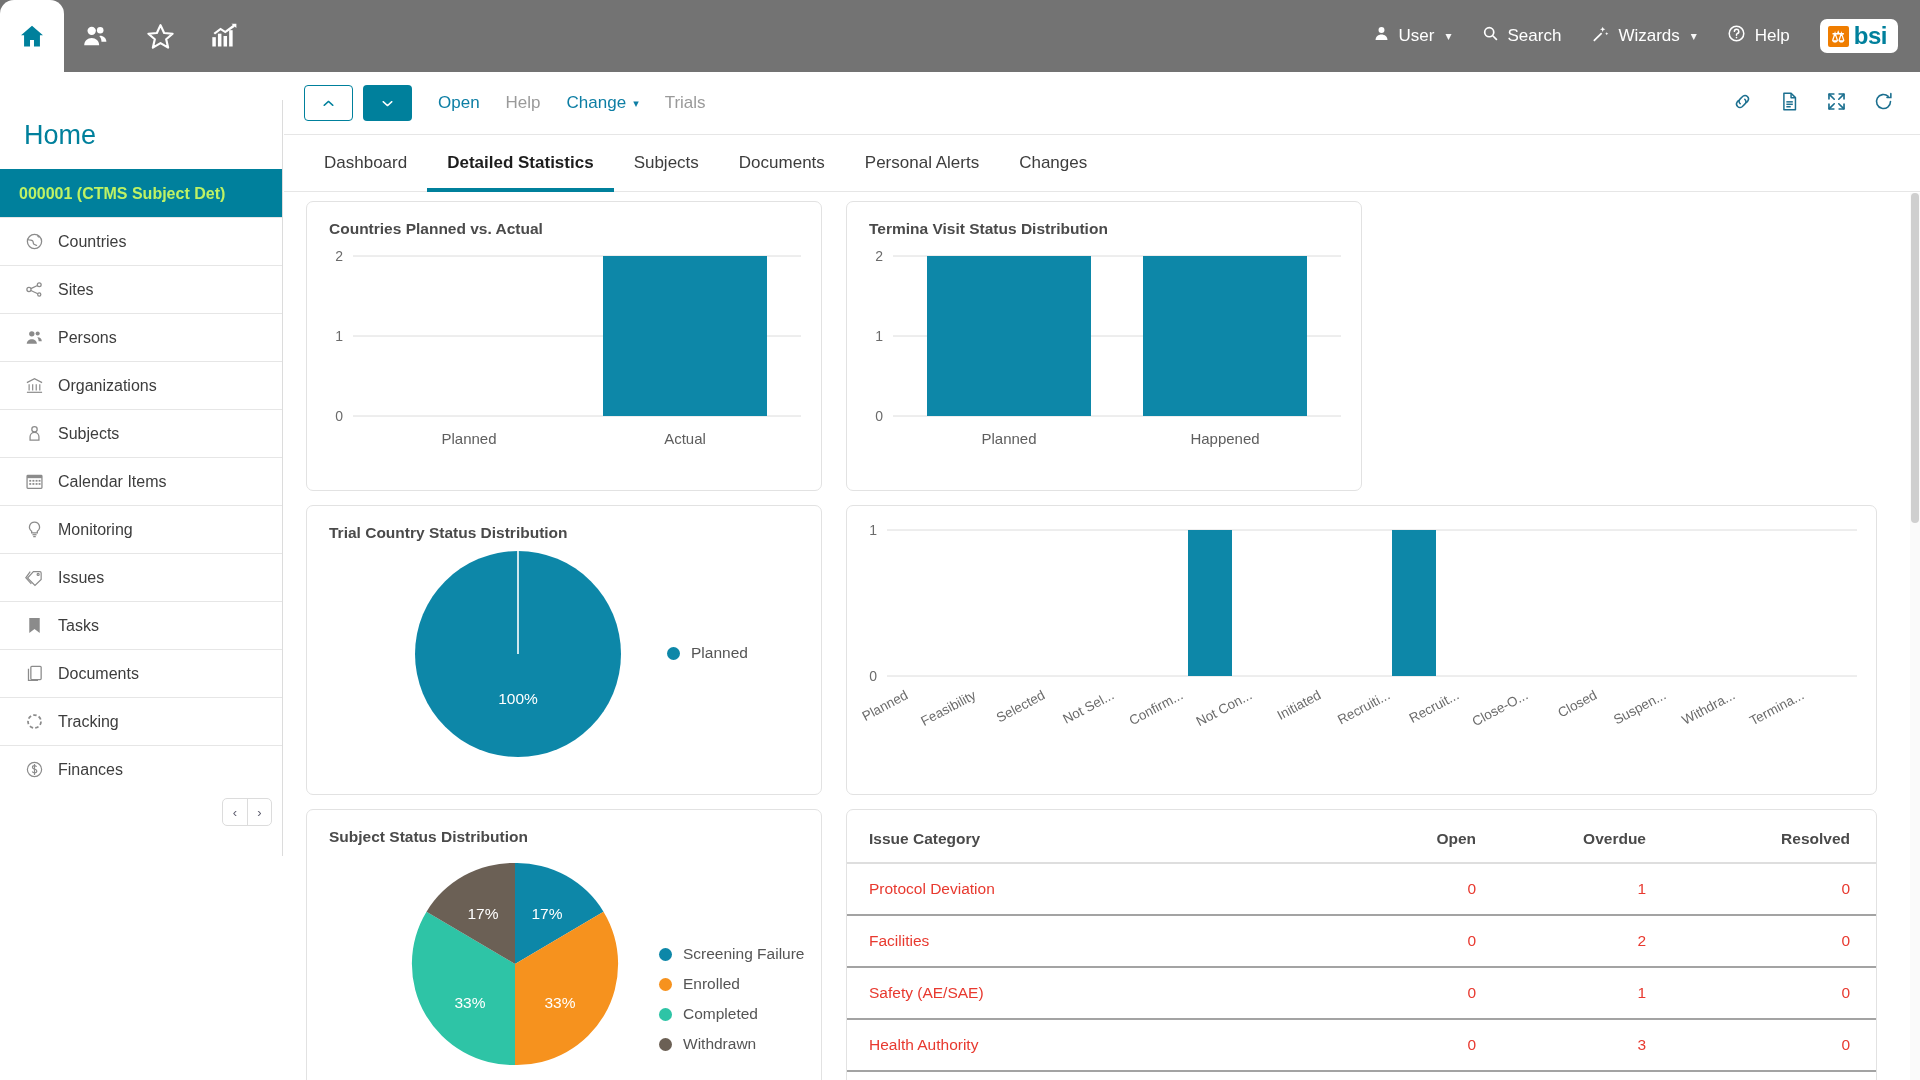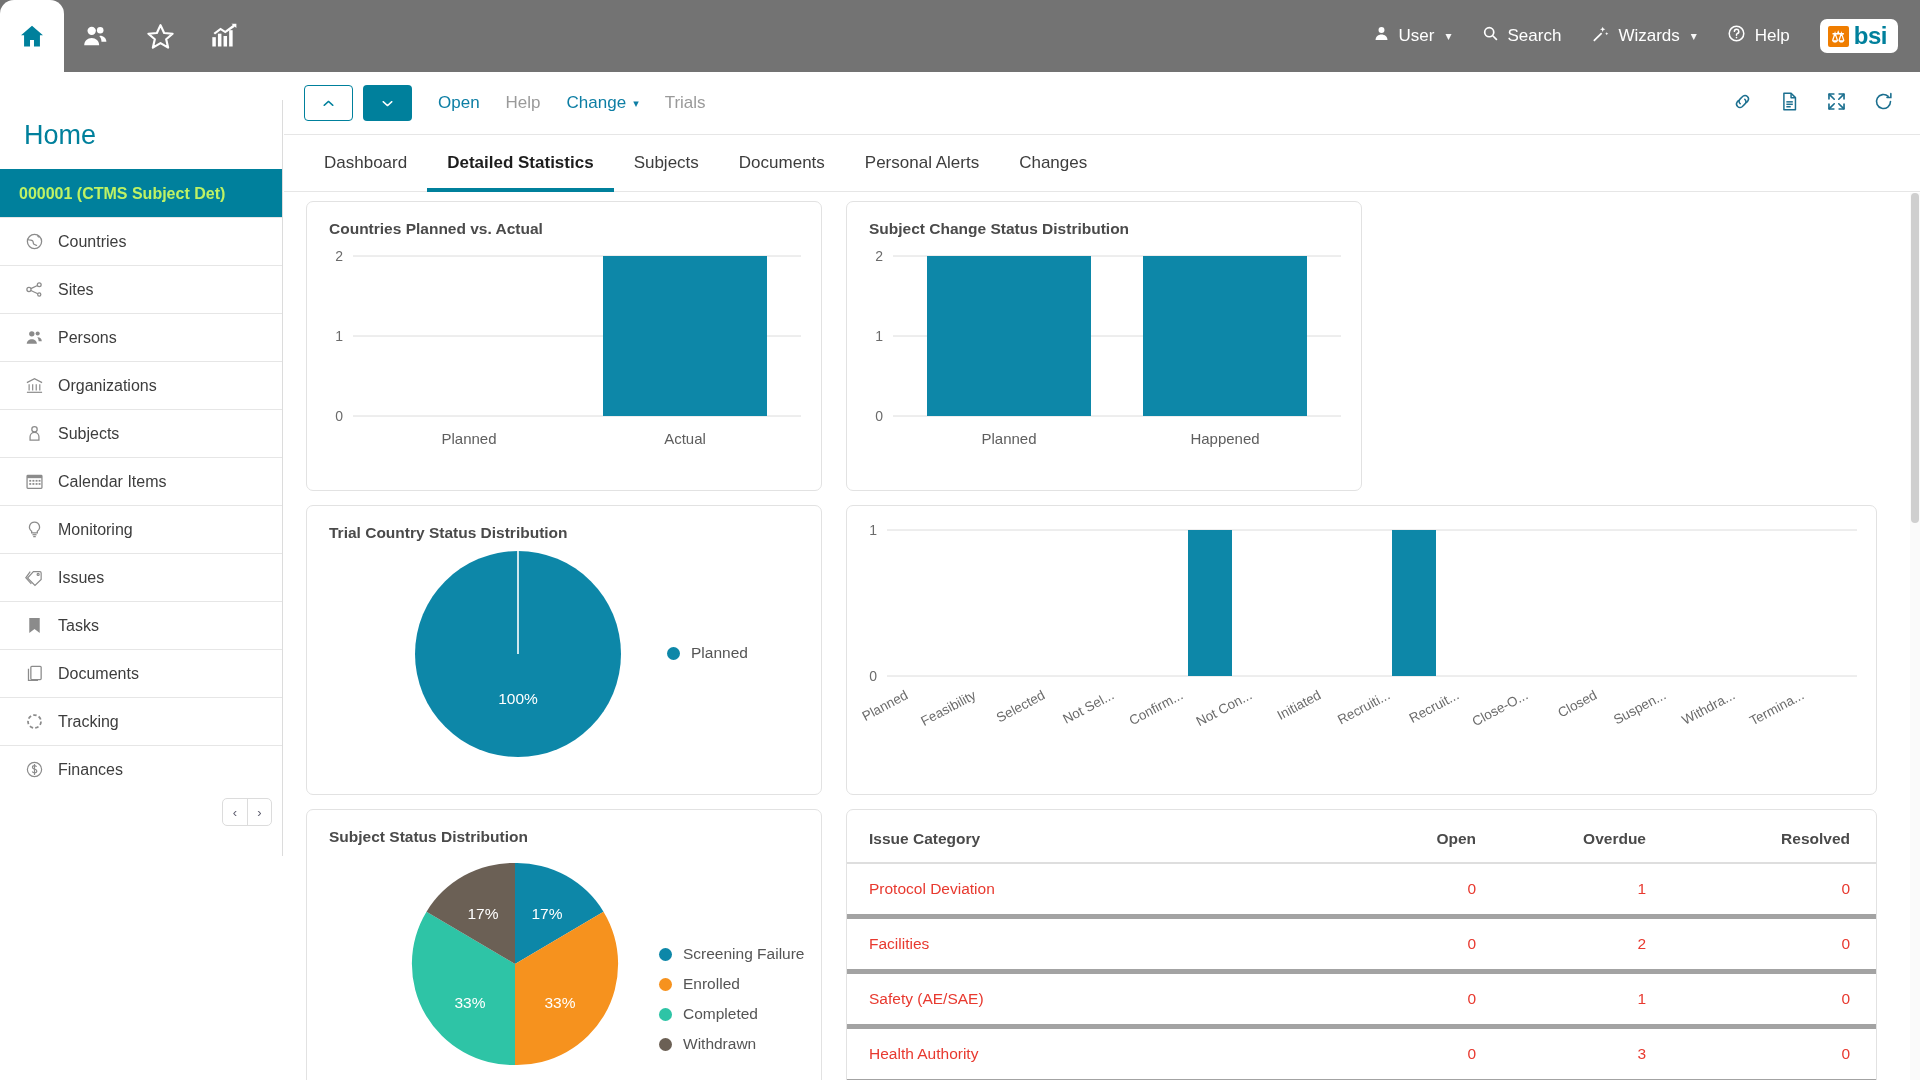--- a/index.html
+++ b/index.html
@@ -171,21 +171,21 @@
   
   table.issues { width: 100%; border-collapse: collapse; }
   table.issues th {
     font-size: 15.5px; font-weight: bold; color: #4a4a4a;
     text-align: right; padding: 20px 0 14px 0;
   }
   table.issues th.first { text-align: left; padding-left: 22px; }
   table.issues thead tr { border-bottom: 2px solid #dedede; }
   table.issues td {
     font-size: 15.5px; padding: 16px 0; text-align: right; color: #555;
-    border-bottom: 5px solid #a3a3a3;
+    border-bottom: 2px solid #a3a3a3;
   }
   table.issues td.first { text-align: left; padding-left: 22px; }
   table.issues tr.alert td { color: #e8392f; }
   table.issues tr.alert td.first { color: #e8392f; }
   .col-open { width: 200px; }
   .col-overdue { width: 200px; padding-right: 30px !important; }
   .col-resolved { width: 200px; padding-right: 26px !important; }
 </style>
 </head>
 <body>
@@ -527,21 +527,21 @@
         <text class="axis-label" x="36" y="23" text-anchor="end">2</text>
         <text class="axis-label" x="36" y="103" text-anchor="end">1</text>
         <text class="axis-label" x="36" y="183" text-anchor="end">0</text>
         <rect class="bar" x="296" y="18" width="164" height="160"></rect>
         <text class="cat-label" x="162" y="206" text-anchor="middle">Planned</text>
         <text class="cat-label" x="378" y="206" text-anchor="middle">Actual</text>
       </svg>
     </div>
 
     <div class="card" style="left:562px; top:8px; width:516px; height:290px;">
-      <div class="card-title">Subject Change Status Distribution</div>
+      <div class="card-title">Termina Visit Status Distribution</div>
       <svg width="516" height="240" viewBox="0 0 516 240">
         <line class="grid" x1="46" y1="18" x2="494" y2="18"></line>
         <line class="grid" x1="46" y1="98" x2="494" y2="98"></line>
         <line class="grid" x1="46" y1="178" x2="494" y2="178"></line>
         <text class="axis-label" x="36" y="23" text-anchor="end">2</text>
         <text class="axis-label" x="36" y="103" text-anchor="end">1</text>
         <text class="axis-label" x="36" y="183" text-anchor="end">0</text>
         <rect class="bar" x="80" y="18" width="164" height="160"></rect>
         <rect class="bar" x="296" y="18" width="164" height="160"></rect>
         <text class="cat-label" x="162" y="206" text-anchor="middle">Planned</text>

